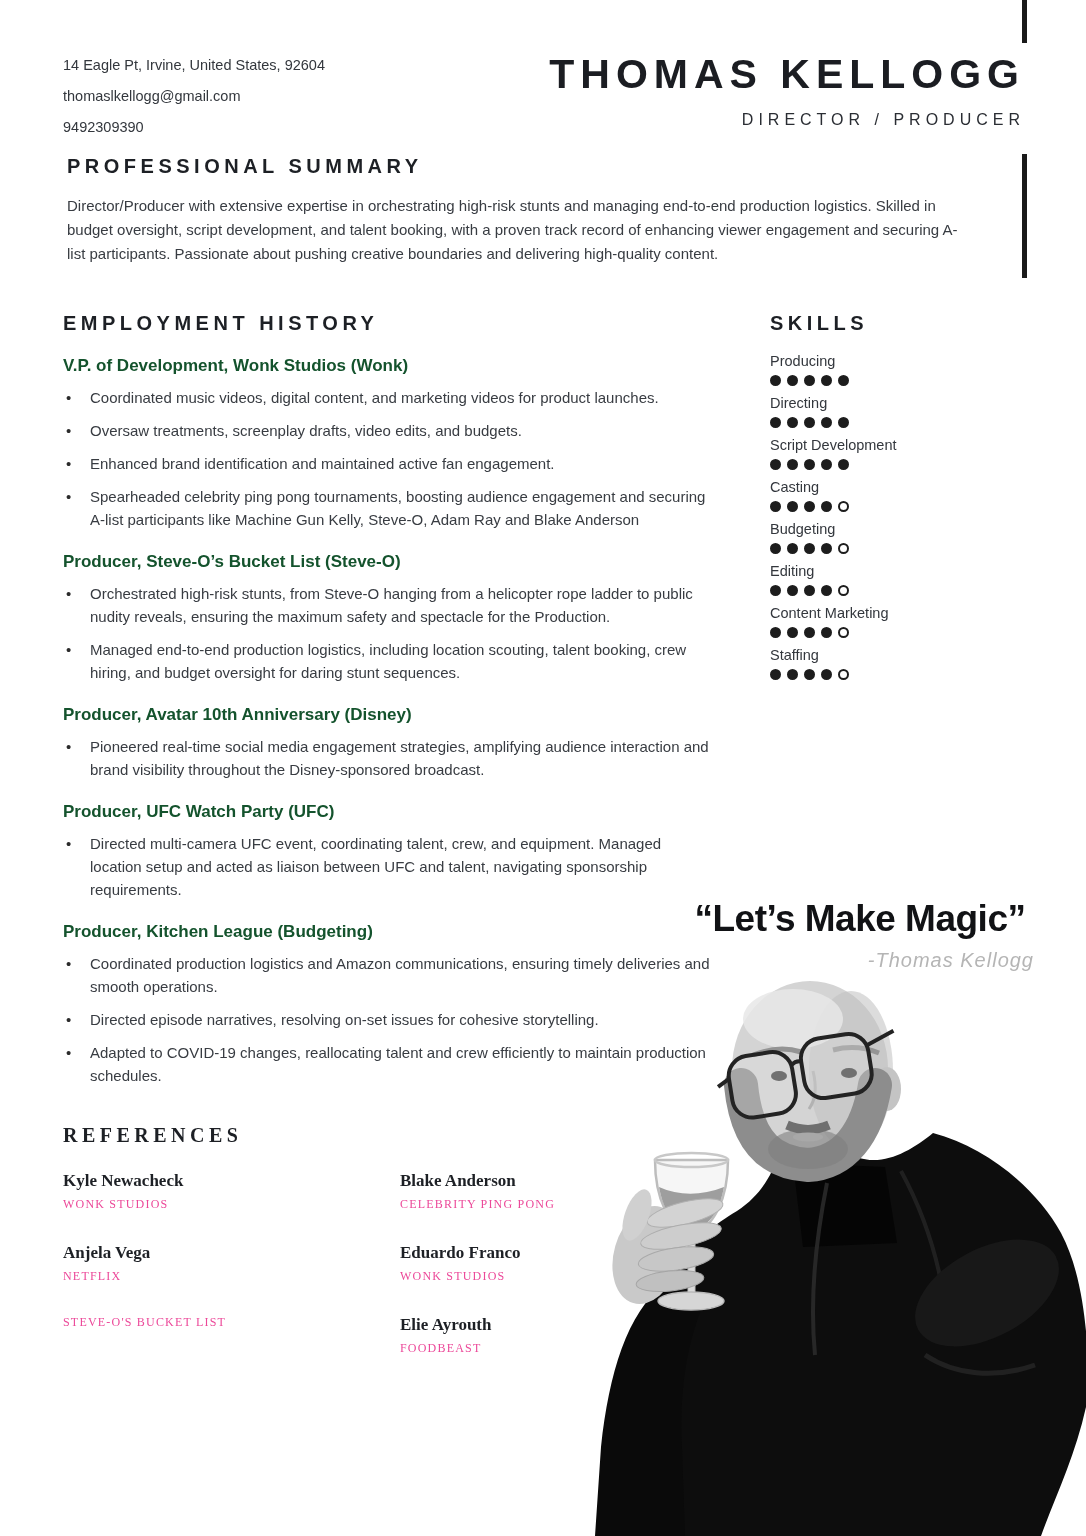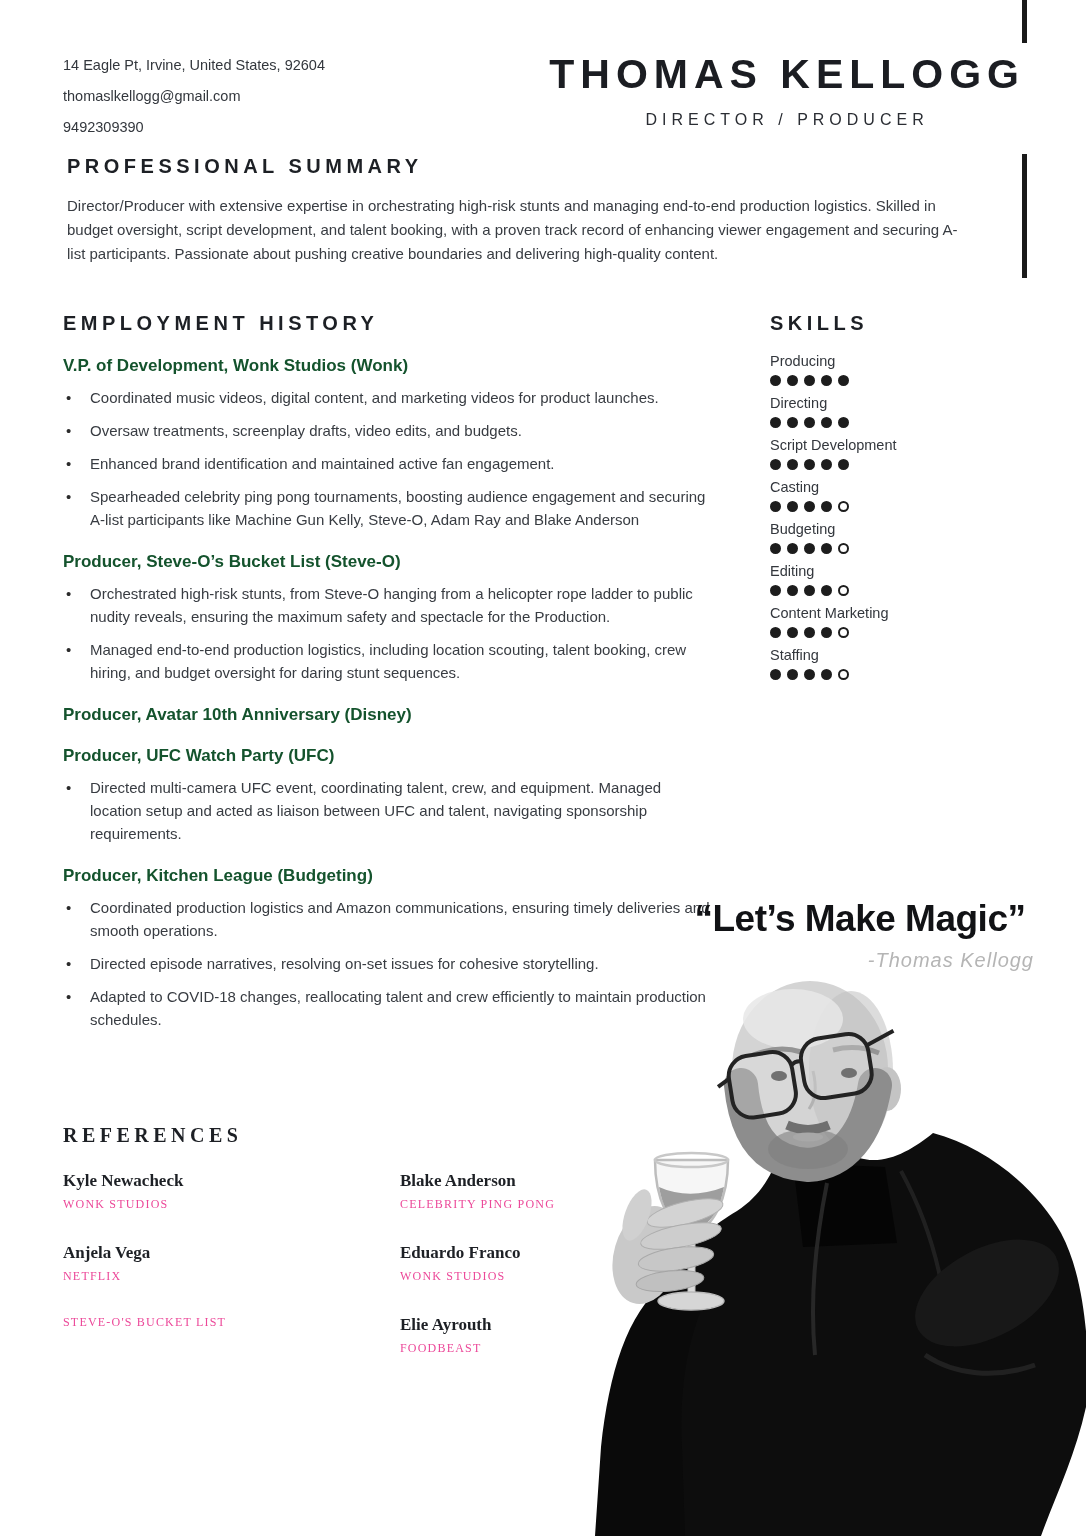--- a/index.html
+++ b/index.html
@@ -8,21 +8,21 @@
     width:1086px; height:1536px; position:relative; overflow:hidden;
     font-family:"Liberation Sans","DejaVu Sans",sans-serif;
     color:#383c42; -webkit-font-smoothing:antialiased;
   }
   .abs { position:absolute; }
 
   
   .contact { left:63px; top:50px; font-size:14.5px; line-height:31px; color:#33373d; }
 
   
-  .header-block { right:61px; top:52px; text-align:center; }
+  .header-block { right:61px; top:52px; text-align:right; }
   .name { font-size:41px; font-weight:bold; letter-spacing:6px; color:#1b1d22; line-height:44px; }
   .role { font-size:16px; letter-spacing:5px; color:#2a2d33; margin-top:15px; }
 
   .rule { right:59px; width:5px; background:#1a1a1a; }
   .rule-top { top:0; height:43px; }
   .rule-mid { top:154px; height:124px; }
 
   
   .sec-h { font-size:20px; font-weight:bold; letter-spacing:4.5px; color:#1d2025; }
 
@@ -101,35 +101,38 @@
   <div>
     <div class="job-title">Producer, Steve-O’s Bucket List (Steve-O)</div>
     <ul class="bullets">
           <li>Orchestrated high-risk stunts, from Steve-O hanging from a helicopter rope ladder to public nudity reveals, ensuring the maximum safety and spectacle for the Production.</li>
           <li>Managed end-to-end production logistics, including location scouting, talent booking, crew hiring, and budget oversight for daring stunt sequences.</li>
         </ul>
   </div>
 
   <div>
     <div class="job-title">Producer, Avatar 10th Anniversary (Disney)</div>
+    <ul class="bullets">
+          <li>Pioneered real-time social media engagement strategies, amplifying audience interaction and brand visibility throughout the Disney-sponsored broadcast.</li>
+        </ul>
   </div>
 
   <div>
     <div class="job-title">Producer, UFC Watch Party (UFC)</div>
     <ul class="bullets">
           <li>Directed multi-camera UFC event, coordinating talent, crew, and equipment. Managed location setup and acted as liaison between UFC and talent, navigating sponsorship requirements.</li>
         </ul>
   </div>
 
   <div>
     <div class="job-title">Producer, Kitchen League (Budgeting)</div>
     <ul class="bullets">
           <li>Coordinated production logistics and Amazon communications, ensuring timely deliveries and smooth operations.</li>
           <li>Directed episode narratives, resolving on-set issues for cohesive storytelling.</li>
-          <li>Adapted to COVID-18 changes, reallocating talent and crew efficiently to maintain production schedules.</li>
+          <li>Adapted to COVID-19 changes, reallocating talent and crew efficiently to maintain production schedules.</li>
         </ul>
   </div>
 </div>
 </div>
 
 <div class="abs sidebar">
   <div class="sec-h">SKILLS</div>
   <div>
   <div class="skill">
     <div class="skill-name">Producing</div>

